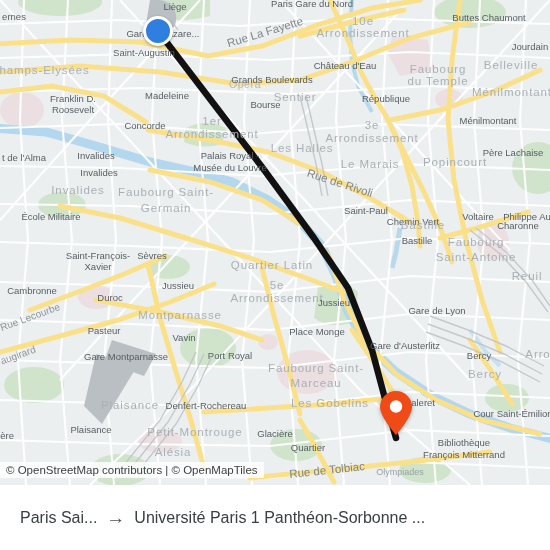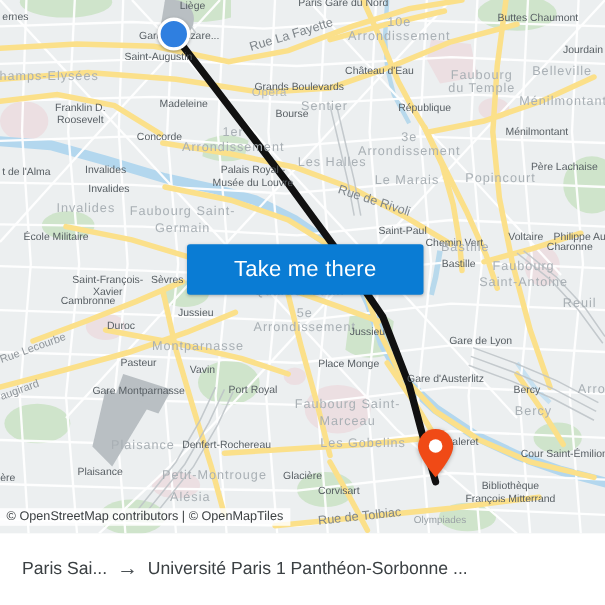--- a/index.html
+++ b/index.html
@@ -340,68 +340,67 @@
         <div class="maplabel lbl-hood" style="left: 423px; top: 225px;">Bastille</div>
         <div class="maplabel lbl-poi" style="left: 518px; top: 225px;">Charonne</div>
         <div class="maplabel lbl-poi" style="left: 417px; top: 240px;">Bastille</div>
         <div class="maplabel lbl-hood" style="left: 476px; top: 242px;">Faubourg</div>
         <div class="maplabel lbl-hood" style="left: 476px; top: 257px;">Saint-Antoine</div>
         <div class="maplabel lbl-poi" style="left: 98px; top: 255px;">Saint-François-</div>
         <div class="maplabel lbl-poi" style="left: 98px; top: 266px;">Xavier</div>
         <div class="maplabel lbl-poi" style="left: 152px; top: 255px;">Sèvres</div>
         <div class="maplabel lbl-hood" style="left: 272px; top: 265px;">Quartier Latin</div>
         <div class="maplabel lbl-poi" style="left: 178px; top: 285px;">Jussieu</div>
-        <div class="maplabel lbl-poi" style="left: 32px; top: 274px; margin-left: 48px;">Cambronne</div>
+        <div class="maplabel lbl-poi" style="left: 32px; top: 290px;">Cambronne</div>
         <div class="maplabel lbl-hood" style="left: 277px; top: 285px;">5e</div>
         <div class="maplabel lbl-hood" style="left: 277px; top: 298px;">Arrondissement</div>
         <div class="maplabel lbl-poi" style="left: 110px; top: 297px;">Duroc</div>
         <div class="maplabel lbl-hood" style="left: 527px; top: 276px;">Reuil</div>
         <div class="maplabel lbl-hood" style="left: 180px; top: 315px;">Montparnasse</div>
         <div class="maplabel lbl-poi" style="left: 334px; top: 302px;">Jussieu</div>
         <div class="maplabel lbl-poi" style="left: 437px; top: 310px;">Gare de Lyon</div>
         <div class="maplabel lbl-road" style="left: 30px; top: 317px; transform: translate(-50%, -50%) rotate(-20deg);">Rue Lecourbe</div>
-        <div class="maplabel lbl-poi" style="left: 102px; top: 330px; padding-left: 48px;">Pasteur</div>
+        <div class="maplabel lbl-poi" style="left: 80px; top: 330px; padding-left: 48px;">Pasteur</div>
         <div class="maplabel lbl-poi" style="left: 184px; top: 337px;">Vavin</div>
         <div class="maplabel lbl-poi" style="left: 317px; top: 331px;">Place Monge</div>
         <div class="maplabel lbl-road" style="left: 18px; top: 355px; transform: translate(-50%, -50%) rotate(-20deg);">augirard</div>
         <div class="maplabel lbl-poi" style="left: 126px; top: 356px;">Gare Montparnasse</div>
         <div class="maplabel lbl-poi" style="left: 230px; top: 355px;">Port Royal</div>
         <div class="maplabel lbl-poi" style="left: 405px; top: 345px;">Gare d'Austerlitz</div>
         <div class="maplabel lbl-poi" style="left: 479px; top: 355px;">Bercy</div>
         <div class="maplabel lbl-hood" style="left: 538px; top: 354px;">Arro</div>
         <div class="maplabel lbl-hood" style="left: 316px; top: 368px;">Faubourg Saint-</div>
         <div class="maplabel lbl-hood" style="left: 316px; top: 383px;">Marceau</div>
         <div class="maplabel lbl-hood" style="left: 485px; top: 374px;">Bercy</div>
         <div class="maplabel lbl-hood" style="left: 130px; top: 405px;">Plaisance</div>
         <div class="maplabel lbl-hood" style="left: 330px; top: 403px;">Les Gobelins</div>
         <div class="maplabel lbl-poi" style="left: 412px; top: 402px;">Chevaleret</div>
         <div class="maplabel lbl-poi" style="left: 513px; top: 413px;">Cour Saint-Émilion</div>
         <div class="maplabel lbl-poi" style="left: 91px; top: 429px;">Plaisance</div>
         <div class="maplabel lbl-hood" style="left: 195px; top: 432px;">Petit-Montrouge</div>
         <div class="maplabel lbl-poi" style="left: 275px; top: 433px;">Glacière</div>
         <div class="maplabel lbl-poi" style="left: 206px; top: 405px;">Denfert-Rochereau</div>
-        <div class="maplabel lbl-poi" style="left: 308px; top: 447px;">Corvisart</div>
+        <div class="maplabel lbl-poi" style="left: 308px; top: 447px;">Quartier</div>
         <div class="maplabel lbl-poi" style="left: 464px; top: 442px;">Bibliothèque</div>
         <div class="maplabel lbl-poi" style="left: 464px; top: 454px;">François Mitterrand</div>
         <div class="maplabel lbl-hood" style="left: 173px; top: 452px;">Alésia</div>
         <div class="maplabel lbl-poi" style="left: 6px; top: 435px;">ière</div>
         <div class="maplabel lbl-road-b" style="left: 327px; top: 470px; transform: translate(-50%, -50%) rotate(-6deg);">Rue de Tolbiac</div>
         <div class="maplabel lbl-dim" style="left: 400px; top: 472px;">Olympiades</div>
       </div>
 
     <div id="origin-marker" style="left: 158px; top: 31px; background: rgb(47, 127, 224);"></div>
 
     <div id="dest-marker" style="left: 396px; top: 440px;">
       <svg width="34" height="46" viewBox="0 0 34 46">
         <path d="M17 1 C8 1 1 8 1 17 C1 27 17 45 17 45 C17 45 33 27 33 17 C33 8 26 1 17 1 Z" fill="#f04a16"></path>
         <circle cx="17" cy="16.5" r="6.2" fill="#ffffff"></circle>
       </svg>
     </div>
 
-    <button id="cta">Take me there</button>
 
     <div id="attribution">© OpenStreetMap contributors | © OpenMapTiles</div>
   </div>
 
   <div id="footer">
     <div id="route-summary">
       <span id="endpoint-origin" class="endpoint">Paris Sai...</span>
       <span id="route-arrow">→</span>
       <span id="endpoint-dest" class="endpoint">Université Paris 1 Panthéon-Sorbonne ...</span>
     </div>

